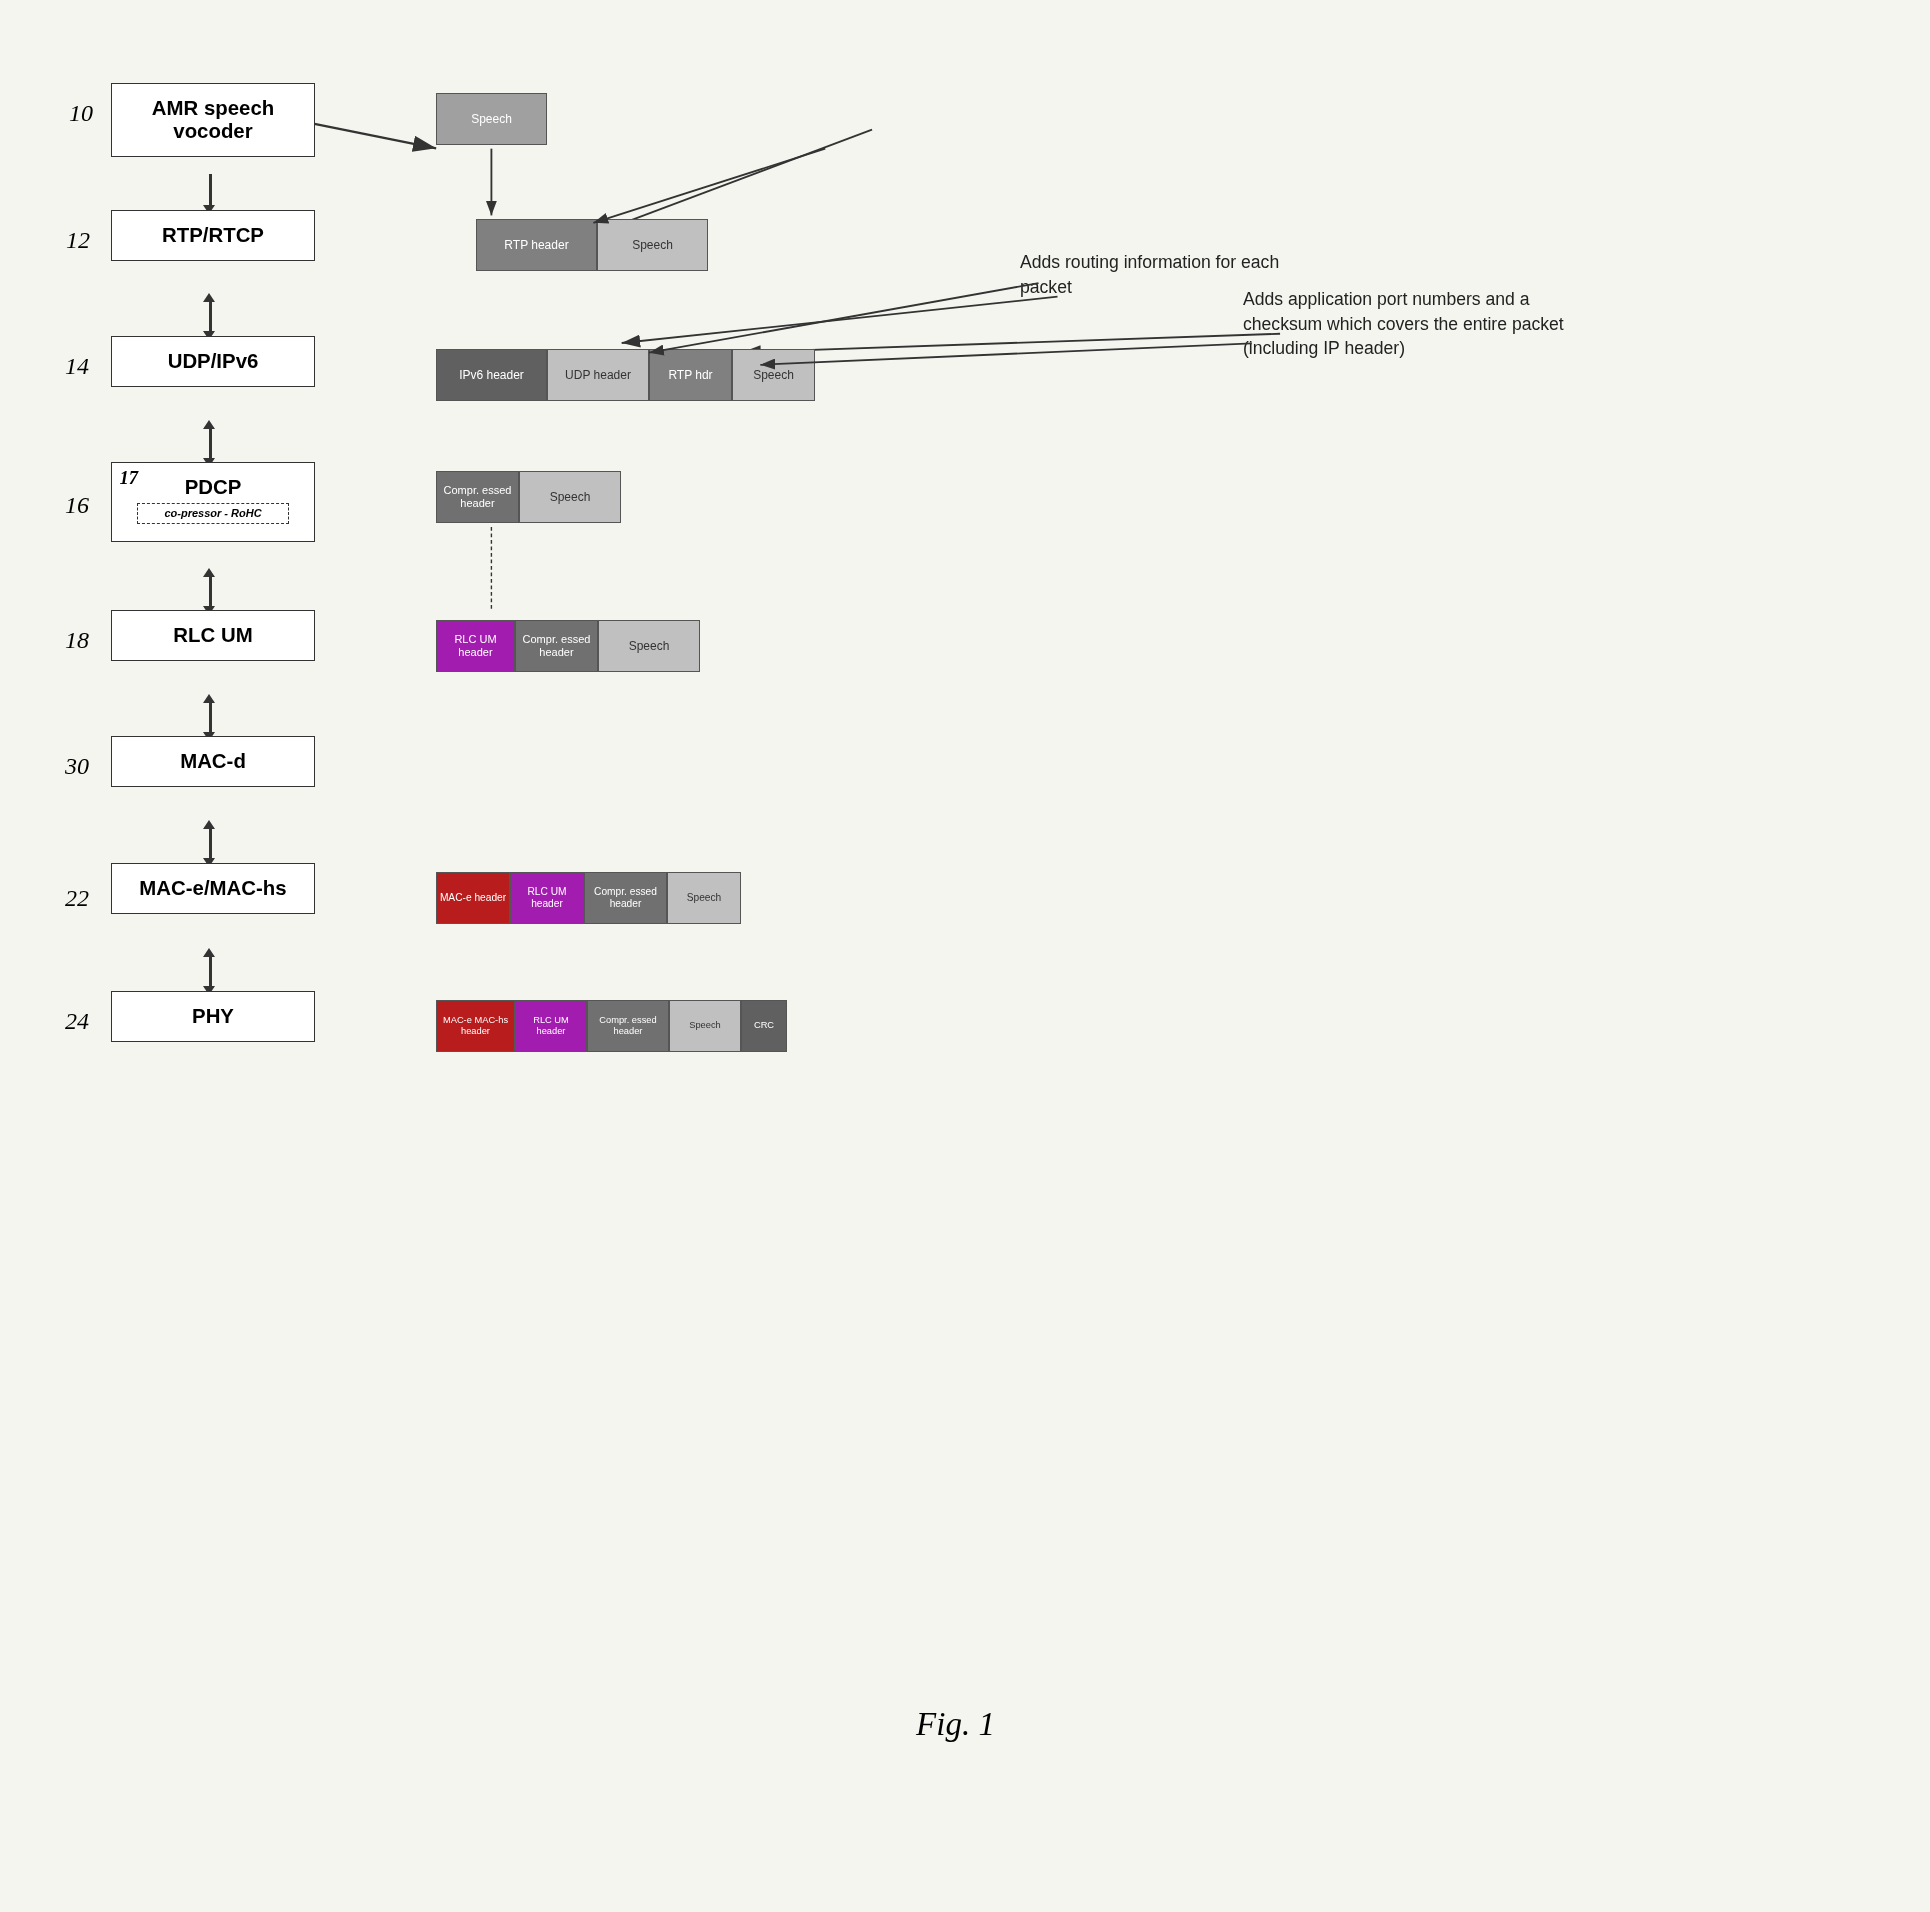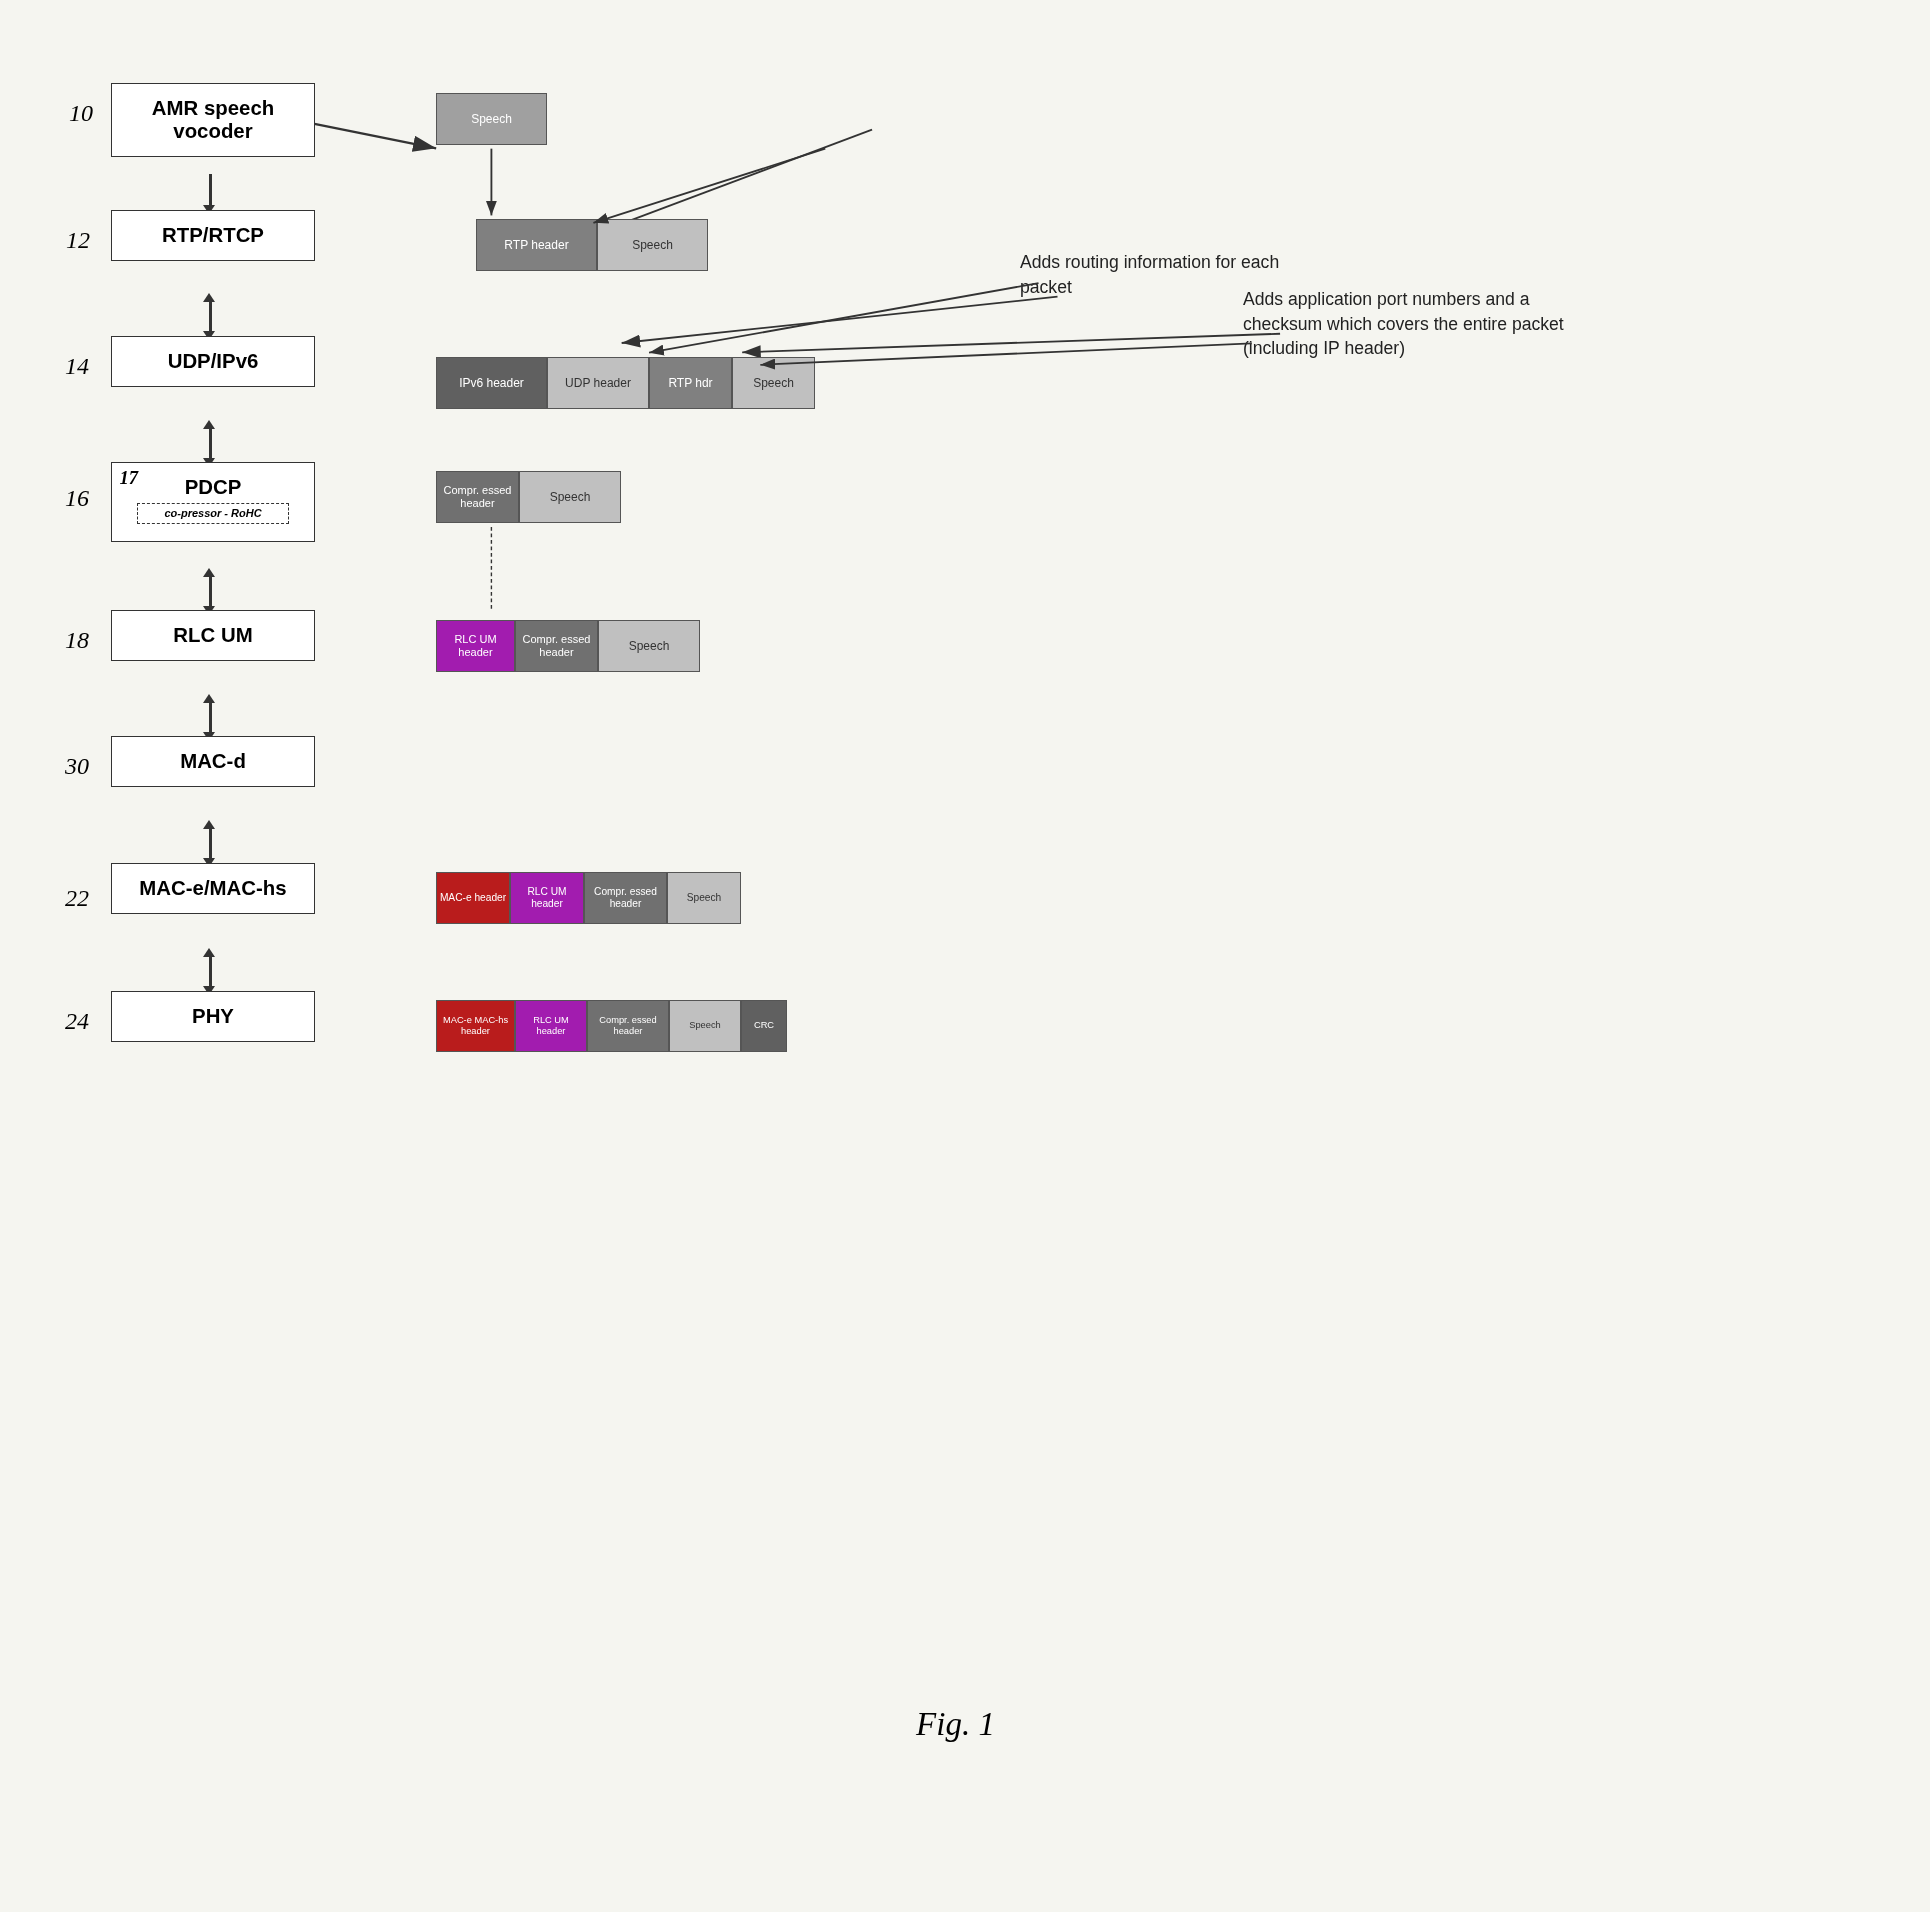--- a/index.html
+++ b/index.html
@@ -223,21 +223,21 @@
     <div class="proto-box">
       <span>UDP/IPv6</span>
     </div>
   </div>
 
   <div style="position:absolute; left:172px; top:390px;">
     <div class="arrow-bidirectional"></div>
   </div>
 
   <div style="position:absolute; left:74px; top:425px; width:204px;">
-    <span class="num-label" style="position:absolute; left:-46px; top:23px;">16</span>
+    <span class="num-label" style="position:absolute; left:-46px; top:30px;">16</span>
     <div class="proto-box pdcp-box">
       <span class="num-label" style="position:absolute; top:3.7px; left:7.4px; font-size:18.6px;">17</span>
       <span>PDCP</span>
       <div class="pdcp-inner">
         <span>co-pressor - RoHC</span>
       </div>
     </div>
   </div>
 
   <div style="position:absolute; left:172px; top:538px;">
@@ -291,21 +291,21 @@
   </div>
 
   <div style="position:absolute; left:399px; top:182px;">
     <div class="packet-row" style="position:relative; left:0; top:0;padding-left:40px;">
       <div class="pkt-segment seg-rtp" style="width:121px;">RTP header</div>
       <div class="pkt-segment seg-light" style="width:111px;">Speech</div>
     </div>
   </div>
 
   <div style="position:absolute; left:399px; top:308px;">
-    <div class="packet-row" style="position:relative; left:0; top:12px;">
+    <div class="packet-row" style="position:relative; left:0; top:4px;">
       <div class="pkt-segment seg-ipv6" style="width:111px;">IPv6 header</div>
       <div class="pkt-segment seg-light" style="width:102px;">UDP header</div>
       <div class="pkt-segment seg-rtp" style="width:83px;">RTP hdr</div>
       <div class="pkt-segment seg-light" style="width:83px;">Speech</div>
     </div>
   </div>
 
   <div style="position:absolute; left:399px; top:434px;">
     <div class="packet-row" style="position:relative; left:0; top:0;">
       <div class="pkt-segment seg-compressed" style="width:83px; font-size:11px;">Compr. essed header</div>

